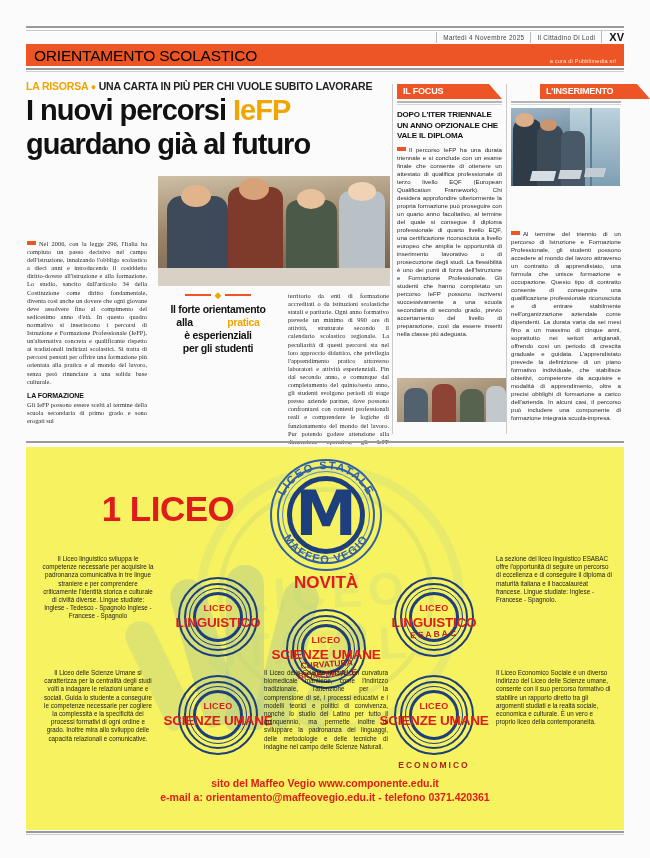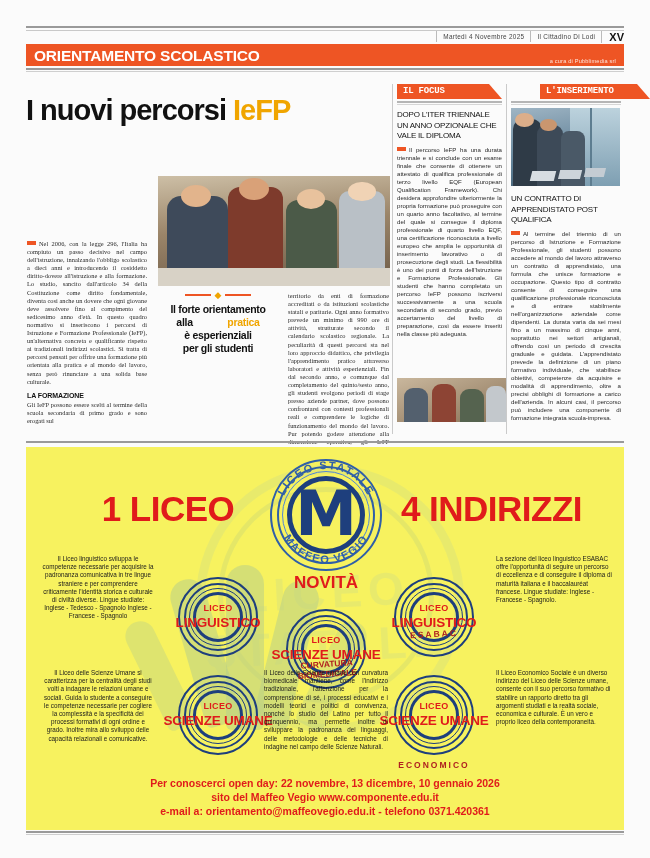--- a/index.html
+++ b/index.html
@@ -17,37 +17,37 @@
     padding:0;
   }
   
   .masthead-rules{
     position:absolute;left:26px;top:26px;width:598px;
   }
   .rule-thick{height:2px;background:#9a9a9a;}
   .rule-thin{height:1px;background:#c9c9c9;margin-top:2px;}
   .dateline{
     position:absolute;right:26px;top:31px;
-    display:flex;align-items:flex-start;gap:0;
+    display:flex;align-items:center;gap:0;
     font-size:6.4px;color:#444;letter-spacing:.3px;
     white-space:nowrap;
   }
   .dateline .cell{padding:0 6px;border-left:1px solid #bbb;line-height:11px;}
   .dateline .cell.first{border-left:1px solid #bbb;}
   .dateline .pagenum{
     font-weight:bold;font-size:11px;color:#111;padding-left:7px;border-left:1px solid #bbb;
     letter-spacing:0;
   }
   .section-bar{
     position:absolute;left:26px;top:44px;width:598px;height:22px;
     background:#ee5524;
   }
   .section-bar .title{
     position:absolute;left:8px;top:3px;
-    font-size:15.5px;font-weight:bold;color:#ffffff;letter-spacing:-0.2px;
+    font-size:15.5px;font-weight:normal;color:#000000;letter-spacing:-0.2px;
     font-family:"Liberation Sans", sans-serif;
   }
   .section-bar .credit{
     position:absolute;right:8px;bottom:2px;
     font-size:5.6px;color:#ffe6dd;letter-spacing:.2px;
   }
   .bar-underline{
     position:absolute;left:26px;top:68px;width:598px;height:2px;background:#9a9a9a;
   }
   .bar-underline2{
@@ -122,34 +122,34 @@
     margin-right:3px;vertical-align:1px;
   }
   .subhead{
     font-family:"Liberation Sans", sans-serif;
     font-size:7px;font-weight:bold;color:#111;letter-spacing:-0.1px;
     margin-top:6px;margin-bottom:1px;text-align:left;
   }
 
   
   .tabhdr{
-    position:absolute;height:15px;background:#ee5524;font-family:Liberation Mono, monospace;
+    position:absolute;height:15px;background:#ee5524;
   }
   .tabhdr .lbl{
     position:absolute;left:6px;top:2px;color:#fff;font-size:9px;font-weight:bold;letter-spacing:-0.2px;
   }
   .tabhdr .corner{
     position:absolute;right:-0px;top:0;width:0;height:0;
     border-top:15px solid #fbfbfb;border-left:13px solid transparent;
   }
   .tabrule{position:absolute;height:2px;background:#b5b5b5;}
   .tabrule2{position:absolute;height:1px;background:#d6d6d6;}
 
   .boxtitle{
-    position:absolute;font-size:8px;line-height:10.5px;font-weight:normal;color:#111;letter-spacing:-0.2px;
+    position:absolute;font-size:8px;line-height:10.5px;font-weight:bold;color:#111;letter-spacing:-0.2px;
   }
   .boxbody{
     position:absolute;
     font-family:"Liberation Sans", sans-serif;
     font-size:6.1px;line-height:8px;text-align:justify;color:#2a2a2a;
     -webkit-hyphens:auto;hyphens:auto;
   }
   .vdiv{position:absolute;width:1px;background:#cacaca;}
 
   
@@ -294,23 +294,29 @@
     <span class="pagenum">XV</span>
   </div>
 
   <div class="section-bar">
     <div class="title">ORIENTAMENTO SCOLASTICO</div>
     <div class="credit">a cura di Pubblimedia srl</div>
   </div>
   <div class="bar-underline"></div>
   <div class="bar-underline2"></div>
 
+  <div class="kicker">
+    <span class="risorsa">LA RISORSA</span>
+    <span class="dot">●</span>
+    <span>UNA CARTA IN PIÙ PER CHI VUOLE SUBITO LAVORARE</span>
+  </div>
 
   <div class="headline">
     <span>I nuovi percorsi </span><span class="hl">IeFP</span><br>
+    <span>guardano già al futuro</span>
   </div>
 
 
   <div class="photo-main">
     <div class="sky"></div>
     <div class="bl1"></div>
       <div class="bl2"></div>
       <div class="bl3"></div>
       <div class="bl4"></div>
     <div class="head1"></div>
@@ -379,41 +385,39 @@
     <div class="d1"></div>
       <div class="d2"></div>
       <div class="d3"></div>
     <div class="h1"></div>
       <div class="h2"></div>
     <div class="lap1"></div>
       <div class="lap2"></div>
       <div class="lap3"></div>
   </div>
 
-  <div class="boxtitle" style="left:511px;top:194px;width:110px;">UN CONTRATTO DI APPRENDISTATO POST QUALIFICA</div>
   <div class="boxbody" style="left:511px;top:230px;width:110px;">
     <span class="sq"></span><span>Al termine del triennio di un percorso di Istruzione e Formazione Professionale, gli studenti possono accedere al mondo del lavoro attraverso un contratto di apprendistato, una formula che unisce formazione e occupazione. Questo tipo di contratto consente di conseguire una qualificazione professionale riconosciuta e di entrare stabilmente nell'organizzazione aziendale come dipendenti. La durata varia da sei mesi fino a un massimo di cinque anni, soprattutto nei settori artigianali, offrendo così un periodo di crescita graduale e guidata. L'apprendistato prevede la definizione di un piano formativo individuale, che stabilisce obiettivi, competenze da acquisire e modalità di apprendimento, oltre a precisi obblighi di formazione a carico dell'azienda. In alcuni casi, il percorso può includere una componente di formazione integrata scuola-impresa.</span>
   </div>
 
   <div class="ad-top-rule"></div>
   <div class="ad">
 
     <div class="ghost">
       <div class="ring"></div>
       <div class="ring2"></div>
       <div class="txt">LICEO STATALE</div>
     </div>
     <div class="leaf l4"></div>
     <div class="leaf l1"></div>
     <div class="leaf l2"></div>
     <div class="leaf l3"></div>
     <div class="leaf l5"></div>
 
     <div class="ad-liceo">1 LICEO</div>
-    <div class="ad-indirizzi">4 INDIRIZZI</div>
 
     <div class="logo">
       <div class="c-outer"></div>
         <div class="c-1"></div>
         <div class="c-2"></div>
         <div class="c-3"></div>
       <svg class="arc-txt" viewBox="0 0 112 112">
         <defs>
           <path id="arcTop" d="M 10,56 A 46,46 0 0 1 102,56"></path>
           <path id="arcBot" d="M 8,56 A 48,48 0 0 0 104,56"></path>
@@ -484,21 +488,20 @@
     </div>
     <div class="curve-lbl" style="left:368px;top:170px;width:80px;transform:translateY(112px);letter-spacing:2px;line-height:72px;">ECONOMICO SOCIALE</div>
 
     <div class="adtxt c" style="left:16px;top:108px;width:112px;">Il Liceo linguistico sviluppa le competenze necessarie per acquisire la padronanza comunicativa in tre lingue straniere e per comprendere criticamente l'identità storica e culturale di civiltà diverse. Lingue studiate: Inglese - Tedesco - Spagnolo Inglese - Francese - Spagnolo</div>
     <div class="adtxt c" style="left:16px;top:222px;width:112px;">Il Liceo delle Scienze Umane si caratterizza per la centralità degli studi volti a indagare le relazioni umane e sociali. Guida lo studente a conseguire le competenze necessarie per cogliere la complessità e la specificità dei processi formativi di ogni ordine e grado. Inoltre mira allo sviluppo delle capacità relazionali e comunicative.</div>
     <div class="adtxt j" style="left:238px;top:222px;width:124px;">Il Liceo delle Scienze umane con curvatura biomedicale mantiene, come l'indirizzo tradizionale, l'attenzione per la comprensione di sé, i processi educativi e i modelli teorici e politici di convivenza, nonché lo studio del Latino per tutto il quinquennio, ma permette inoltre di sviluppare la padronanza dei linguaggi, delle metodologie e delle tecniche di indagine nel campo delle Scienze Naturali.</div>
     <div class="adtxt" style="left:470px;top:108px;width:118px;">La sezione del liceo linguistico ESABAC offre l'opportunità di seguire un percorso di eccellenza e di conseguire il diploma di maturità italiana e il baccalauréat francese. Lingue studiate: Inglese - Francese - Spagnolo.</div>
     <div class="adtxt" style="left:470px;top:222px;width:118px;">Il Liceo Economico Sociale è un diverso indirizzo del Liceo delle Scienze umane, consente con il suo percorso formativo di stabilire un rapporto diretto tra gli argomenti studiati e la realtà sociale, economica e culturale. È un vero e proprio liceo della contemporaneità.</div>
 
     <div class="ad-foot">
-      <div>Per conoscerci open day: 22 novembre, 13 dicembre, 10 gennaio 2026</div>
       <div>sito del Maffeo Vegio www.componente.edu.it</div>
       <div>e-mail a: orientamento@maffeovegio.edu.it - telefono 0371.420361</div>
     </div>
 
   </div>
   <div class="ad-bot-rule"></div>
   <div class="ad-bot-rule2"></div>
 
 </div>
 

